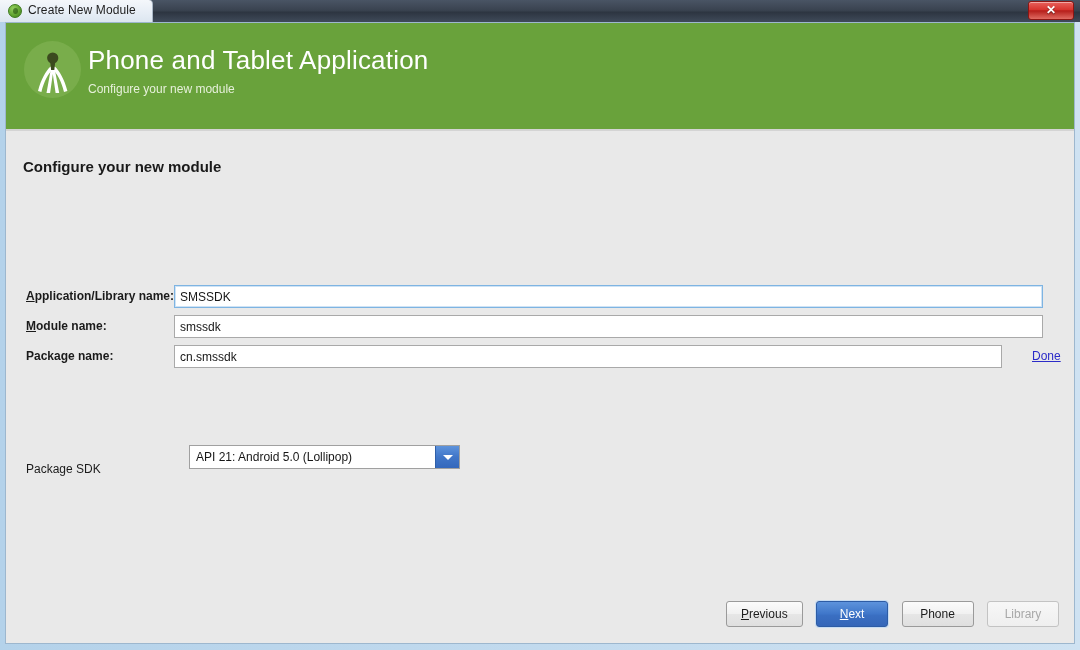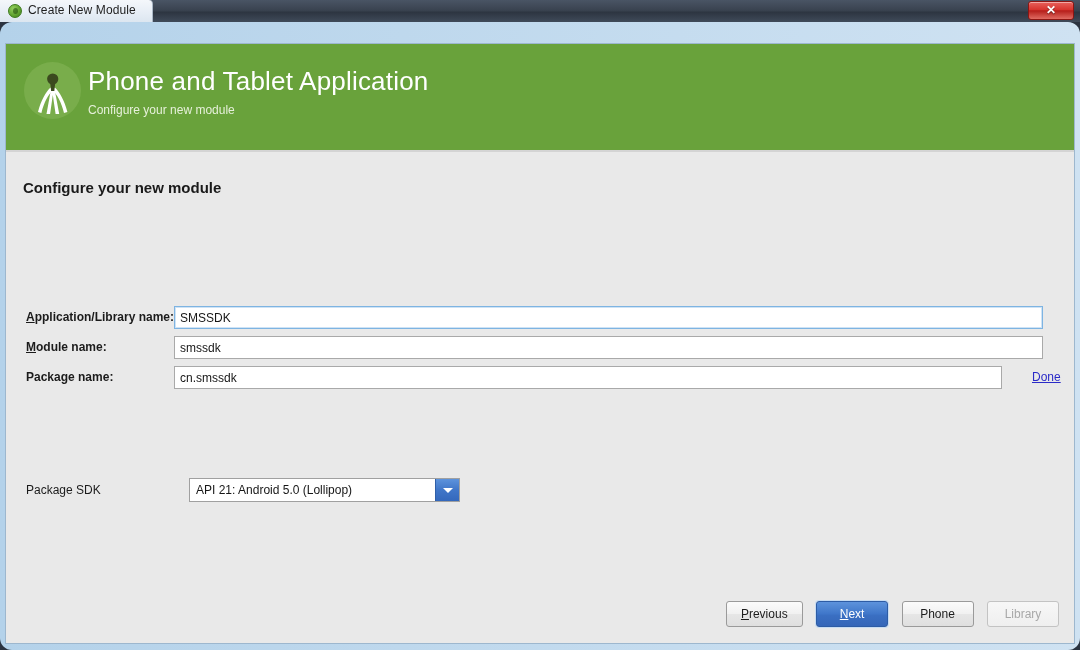--- a/index.html
+++ b/index.html
@@ -115,22 +115,21 @@
 
   
   .frame {
     position: absolute;
     left: 0;
     top: 22px;
     width: 1080px;
     height: 628px;
     background: linear-gradient(to right, #b4d2ea, #cfe2f2);
     box-sizing: border-box;
-    padding: 21px 5px 6px 5px;
-    border-radius: 12px;
+    padding: 0 5px 6px 5px;
   }
   .client {
     position: relative;
     width: 100%;
     height: 100%;
     background: #e9e9e9;
     border: 1px solid #9db7ce;
     box-sizing: border-box;
     overflow: hidden;
   }
@@ -261,21 +260,21 @@
     position: absolute;
     left: 20px;
     top: 331px;
     font-size: 12px;
     color: #1b1b1b;
     white-space: nowrap;
   }
   .combo {
     position: absolute;
     left: 183px;
-    top: 326px;
+    top: 314px;
     width: 271px;
     height: 24px;
     box-sizing: border-box;
     background: #ffffff;
     border: 1px solid #a0a0a0;
     cursor: pointer;
   }
   .combo-value {
     position: absolute;
     left: 6px;

